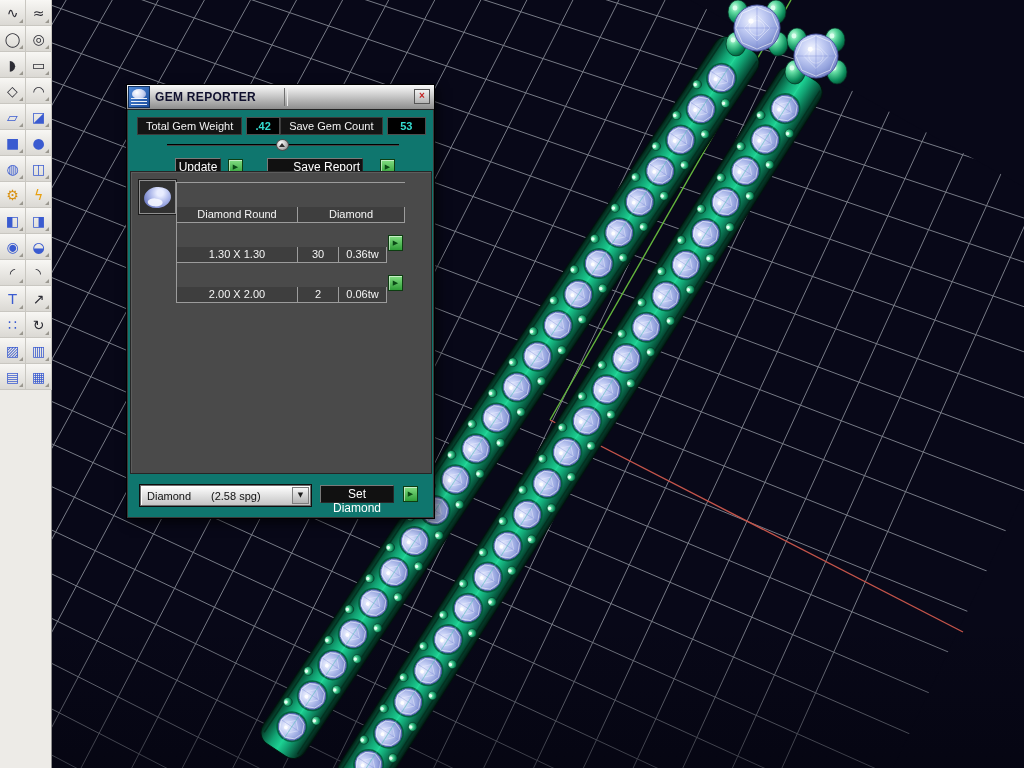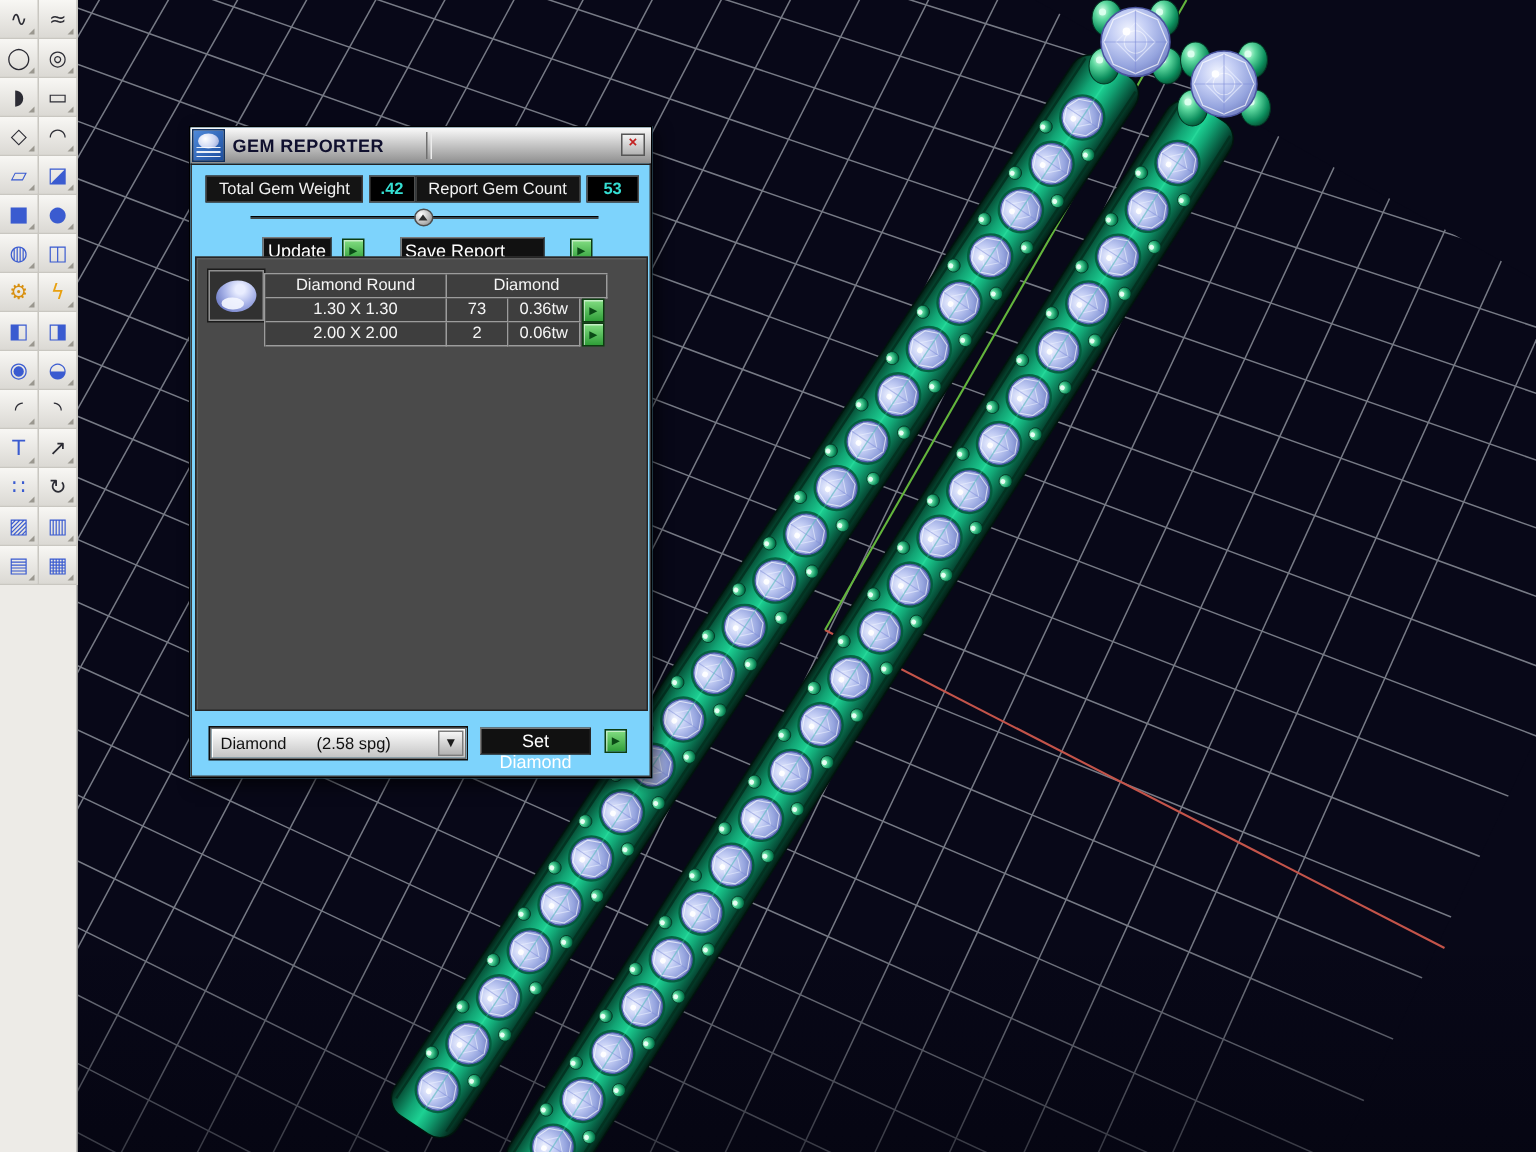--- a/index.html
+++ b/index.html
@@ -12,21 +12,21 @@
            border-right:1px solid #8d8d8d;z-index:5;box-sizing:border-box;}
   #toolbar-cells{display:grid;grid-template-columns:26px 26px;}
   .tcell{width:26px;height:26px;position:relative;display:flex;align-items:center;justify-content:center;
          font-family:"DejaVu Sans",sans-serif;font-size:14px;line-height:1;
          background:linear-gradient(#f8f7f4,#dbd9d4);border-right:1px solid #c9c7c1;
          border-bottom:1px solid #c9c7c1;box-sizing:border-box;cursor:pointer;}
   .tcell::after{content:"";position:absolute;right:2px;bottom:2px;width:0;height:0;
          border-left:4px solid transparent;border-bottom:4px solid #9a978f;}
 
   
-  #gem-reporter{position:absolute;left:126px;top:84px;width:309px;height:435px;background:#7dd3fc;
+  #gem-reporter{position:absolute;left:126px;top:84px;width:309px;height:435px;background:#0f766e;
         border:1px solid #000;box-shadow:inset 0 0 0 1px #3a3a3a,3px 4px 10px rgba(0,0,0,.65);
         z-index:10;font-size:11px;color:#fff;box-sizing:border-box;}
   .titlebar{height:24px;background:linear-gradient(#fbfbfb,#8d8d8d);display:flex;align-items:center;
         position:relative;border-bottom:1px solid #222;}
   .title-icon{width:22px;height:22px;margin:0 5px 0 1px;flex:0 0 auto;position:relative;
         background:linear-gradient(135deg,#4f8ada,#1c4d9e);border:1px solid #10305e;box-sizing:border-box;}
   .title-icon .gem{position:absolute;top:2px;left:3px;width:14px;height:10px;border-radius:50%;
         background:radial-gradient(circle at 35% 35%,#ffffff,#ccd6f2 55%,#8d9cd0);}
   .title-icon .lines{position:absolute;left:2px;right:2px;bottom:2px;height:7px;
         background:repeating-linear-gradient(#fff 0 1px,rgba(255,255,255,0) 1px 3px);opacity:.9;}
@@ -52,21 +52,21 @@
         background:radial-gradient(circle at 35% 30%,#ffffff,#bcbcbc 55%,#7f7f7f);border:1px solid #4c4c4c;
         box-sizing:border-box;cursor:pointer;}
   .collapse-knob::after{content:"";position:absolute;left:2px;top:3px;width:0;height:0;
         border-left:3px solid transparent;border-right:3px solid transparent;border-bottom:4px solid #2e2e2e;}
 
   .actions-row{display:flex;align-items:center;margin:6px 0 0 48px;height:18px;}
   .dark-btn{background:#111;border:1px solid;border-color:#7a7a7a #272727 #272727 #7a7a7a;color:#fff;
         font-size:12px;height:18px;box-sizing:border-box;padding:1px 2px 2px;text-align:center;cursor:pointer;
         font-family:"Liberation Sans",sans-serif;}
   #update-btn{width:46px;}
-  #save-report-btn{width:96px;margin-left:24px;text-align:left;}
+  #save-report-btn{width:96px;margin-left:24px;text-align:right;}
   .green-btn{width:15px;height:16px;flex:0 0 auto;cursor:pointer;box-sizing:border-box;
         background:linear-gradient(#83de83,#2f9e38);border:1px solid #0d3d11;
         box-shadow:inset 1px 1px 0 rgba(255,255,255,.55);
         color:#0a4a16;font-size:7px;line-height:14px;text-align:center;font-family:"DejaVu Sans",sans-serif;}
   #update-arrow{margin-left:7px;}
   #save-arrow{margin-left:17px;}
 
   .gem-panel{position:absolute;left:3px;top:86px;width:302px;height:303px;background:#4a4a4a;
         border:1px solid #262626;box-sizing:border-box;box-shadow:inset 1px 1px 0 #5d5d5d;}
   .gem-thumb{position:absolute;left:8px;top:8px;width:37px;height:34px;background:#313131;
@@ -74,21 +74,21 @@
         display:flex;align-items:center;justify-content:center;}
   .gem-oval{width:27px;height:21px;border-radius:50%;position:relative;transform:rotate(-8deg);
         background:radial-gradient(circle at 62% 30%,#e9edff 0 14%,#aab5e9 46%,#6e7cc5 80%,#4b58a2);}
   .gem-oval::after{content:"";position:absolute;left:3px;bottom:2px;width:15px;height:8px;border-radius:50%;
         background:#f5f7ff;opacity:.9;transform:rotate(10deg);}
 
   #gem-table{position:absolute;left:45px;top:10px;border-top:1px solid #9c9c9c;border-left:1px solid #9c9c9c;
         width:max-content;}
   .trow{display:flex;align-items:stretch;}
   .gcell{background:#3e3e3e;border-right:1px solid #9c9c9c;border-bottom:1px solid #9c9c9c;
-        box-sizing:border-box;height:16px;line-height:15px;text-align:center;color:#f5f5f5;font-size:11px;}
+        box-sizing:border-box;height:16px;line-height:15px;text-align:center;color:#f5f5f5;font-size:11px;margin-top:24px;}
   .c-size{width:121px;} .c-count{width:41px;} .c-wt{width:48px;} .c-hdr2{width:107px;}
   .row-btn{margin-left:1px;align-self:center;}
 
   .dropdown{position:absolute;left:13px;top:400px;width:171px;height:21px;box-sizing:border-box;
         background:linear-gradient(#ffffff,#c4c4c4);border:1px solid #6f6f6f;
         box-shadow:0 0 0 1px #0e0e0e,inset 1px 1px 0 #fff;display:flex;align-items:center;cursor:pointer;}
   .dd-text{color:#101010;font-size:11px;padding-left:6px;}
   .dd-spg{margin-left:14px;}
   .dd-btn{position:absolute;right:1px;top:1px;width:17px;height:17px;box-sizing:border-box;
         background:linear-gradient(#f6f6f6,#b2b2b2);border:1px solid #7d7d7d;
@@ -553,21 +553,21 @@
     </div>
     <span class="title-text">GEM REPORTER</span>
     <div class="title-groove"></div>
     <div class="close-btn">×</div>
   </div>
 
   <div class="summary-row">
     <span class="sum-label">Total Gem Weight</span>
     <span class="sum-value" id="weight-value">.42</span>
     <span class="spacer"></span>
-    <span class="sum-label">Report Gem Count</span>
+    <span class="sum-label">Save Gem Count</span>
     <span class="sum-value" id="count-value">53</span>
   </div>
 
   <div class="collapse-row">
     <div class="collapse-track"></div>
     <div class="collapse-knob"></div>
   </div>
 
   <div class="actions-row">
     <button class="dark-btn" id="update-btn">Update</button>
@@ -580,21 +580,21 @@
     <div class="gem-thumb">
       <div class="gem-oval"></div>
     </div>
     <div id="gem-table">
         <div class="trow">
           <div class="gcell c-size">Diamond Round</div>
           <div class="gcell c-hdr2">Diamond</div>
         </div>
         <div class="trow">
           <div class="gcell c-size">1.30 X 1.30</div>
-          <div class="gcell c-count">73</div>
+          <div class="gcell c-count">30</div>
           <div class="gcell c-wt">0.36tw</div>
           <div class="green-btn row-btn">▶</div>
         </div>
         <div class="trow">
           <div class="gcell c-size">2.00 X 2.00</div>
           <div class="gcell c-count">2</div>
           <div class="gcell c-wt">0.06tw</div>
           <div class="green-btn row-btn">▶</div>
         </div>
       </div>

